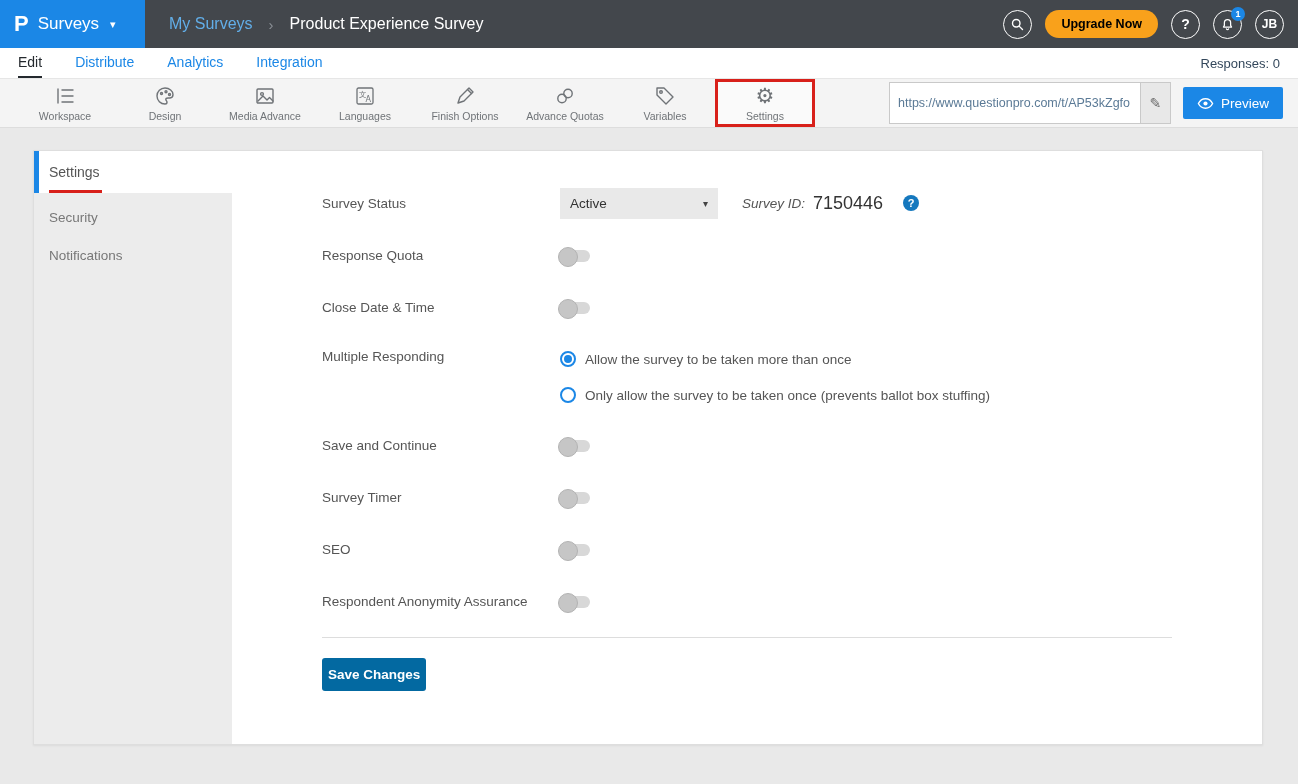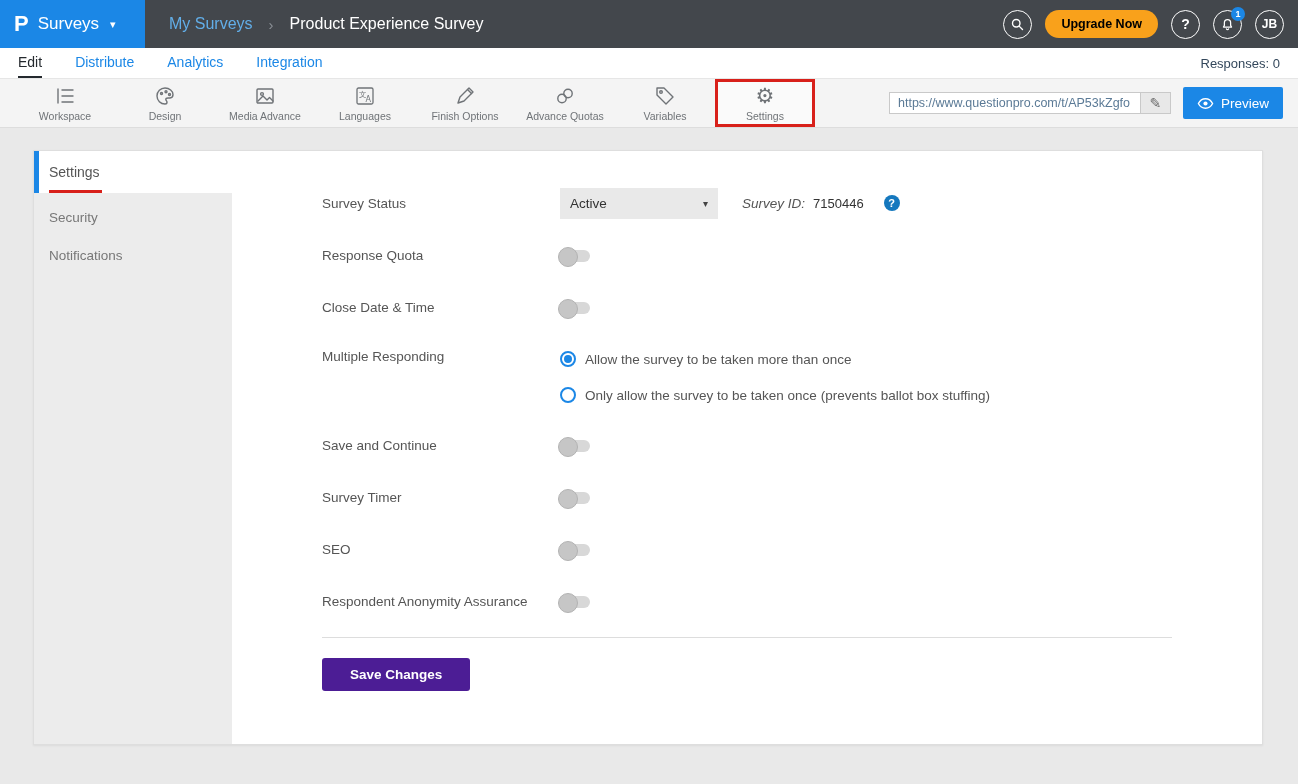--- a/index.html
+++ b/index.html
@@ -26,21 +26,21 @@
   .tab { font-size:14px; color:#1b87e6; margin-right:33px; cursor:pointer; height:100%; display:flex; align-items:center; border-bottom:2px solid transparent; }
   .tab.active { color:#24292e; border-bottom-color:#24292e; font-weight:normal; }
   .responses { margin-left:auto; color:#33475b; font-size:13px; }
 
   
   .toolbar { height:50px; background:#f4f4f4; border-top:1px solid #e6e6e6; border-bottom:1px solid #ddd; display:flex; align-items:center; padding:0 15px; }
   .tool-item { width:100px; height:48px; display:flex; flex-direction:column; align-items:center; justify-content:center; gap:2px; color:#6f7377; font-size:10.5px; cursor:pointer; }
   .tool-item .ticon { height:24px; display:flex; align-items:center; justify-content:center; }
   .tool-item.highlighted { border:3px solid #d8201a; background:#fafafa; }
   .gear-glyph { font-size:21px; line-height:22px; color:#6f7377; }
-  .url-wrap { margin-left:auto; display:flex; align-items:stretch; height:22px; border:1px solid #c9c9c9; background:#fff; width:282px; }
+  .url-wrap { margin-left:auto; display:flex; align-items:stretch; height:42px; border:1px solid #c9c9c9; background:#fff; width:282px; }
   .url-input { border:none; outline:none; flex:1; font-size:12.5px; color:#5b7a96; padding:0 8px; font-family:inherit; min-width:0; }
   .pencil-btn { width:30px; background:#e8e8e8; border-left:1px solid #c9c9c9; display:flex; align-items:center; justify-content:center; color:#666; font-size:14px; cursor:pointer; }
   .preview-btn { margin-left:12px; background:#1b87e6; border:none; color:#fff; height:32px; padding:0 14px; font-size:13.5px; border-radius:2px; display:flex; align-items:center; gap:7px; cursor:pointer; font-family:inherit; }
 
   
   .content { height:656px; background:#e9e9e9; padding:22px 33px; }
   .card { background:#fff; width:1230px; height:595px; border:1px solid #dedede; box-shadow:0 1px 2px rgba(0,0,0,.06); display:flex; position:relative; }
   .blue-stripe { position:absolute; left:0; top:0; width:5px; height:42px; background:#1b87e6; }
   .sidebar { width:198px; flex-shrink:0; display:flex; flex-direction:column; }
   .side-active { height:42px; display:flex; align-items:center; padding-left:15px; color:#555; font-size:14px; cursor:pointer; position:relative; }
@@ -49,34 +49,34 @@
   .side-item { height:38px; display:flex; align-items:center; padding-left:15px; color:#777; font-size:13.5px; cursor:pointer; }
 
   .panel { flex:1; padding:36px 90px 0 90px; }
   .row { display:grid; grid-template-columns:238px 1fr; align-items:center; min-height:32px; margin-bottom:20px; }
   .row-label { color:#555; font-size:13.5px; }
   .row-top { align-items:start; }
   .dd-wrap { display:flex; align-items:center; }
   .dropdown { width:158px; height:31px; background:#e9e9e9; display:flex; align-items:center; justify-content:space-between; padding:0 10px; font-size:13.5px; color:#333; cursor:pointer; }
   .dd-caret { font-size:10px; color:#444; }
   .sid-label { margin-left:24px; color:#555; font-size:13.5px;font-style:italic; }
-  .sid-value { margin-left:8px; color:#333; font-size:13px;text-align:center; }
+  .sid-value { margin-left:8px; color:#333; font-size:18px;text-align:center; }
   .help-dot { margin-left:20px; width:16px; height:16px; border-radius:50%; background:#1578be; color:#fff; font-size:11px; font-weight:bold; display:flex; align-items:center; justify-content:center; cursor:pointer; }
 
   .toggle { position:relative; width:30px; height:12px; background:#d8d8d8; border-radius:6px; cursor:pointer; margin-top:2px; }
   .toggle::after { content:""; position:absolute; left:-2px; top:-3px; width:18px; height:18px; border-radius:50%; background:#c6c6c6; border:1px solid #b3b3b3; }
 
   .radio-opts { display:flex; flex-direction:column; gap:8px; padding-top:2px; }
   .radio-line { display:flex; align-items:center; gap:9px; min-height:28px; cursor:pointer; }
   .radio { width:16px; height:16px; border:2px solid #1b87e6; border-radius:50%; position:relative; flex-shrink:0; }
   .radio.checked::after { content:""; position:absolute; inset:2px; background:#1b87e6; border-radius:50%; }
   .radio-label { color:#555; font-size:13.5px; }
 
   .divider { border-top:1px solid #ddd; margin:14px 0 20px 0; }
-  .save-btn { background:#4c1d95; border:none; color:#fff; font-size:13.5px; font-weight:bold; padding:9px 28px; border-radius:3px; cursor:pointer; font-family:inherit; }
+  .save-btn { background:#0369a1; border:none; color:#fff; font-size:13.5px; font-weight:bold; padding:9px 6px; border-radius:3px; cursor:pointer; font-family:inherit; }
 </style>
 </head>
 <body>
 
 <header class="topbar">
   <div class="logo-area">
     <span class="logo-glyph">P</span>
     <span class="app-name">Surveys</span>
     <span class="caret">▾</span>
   </div>

